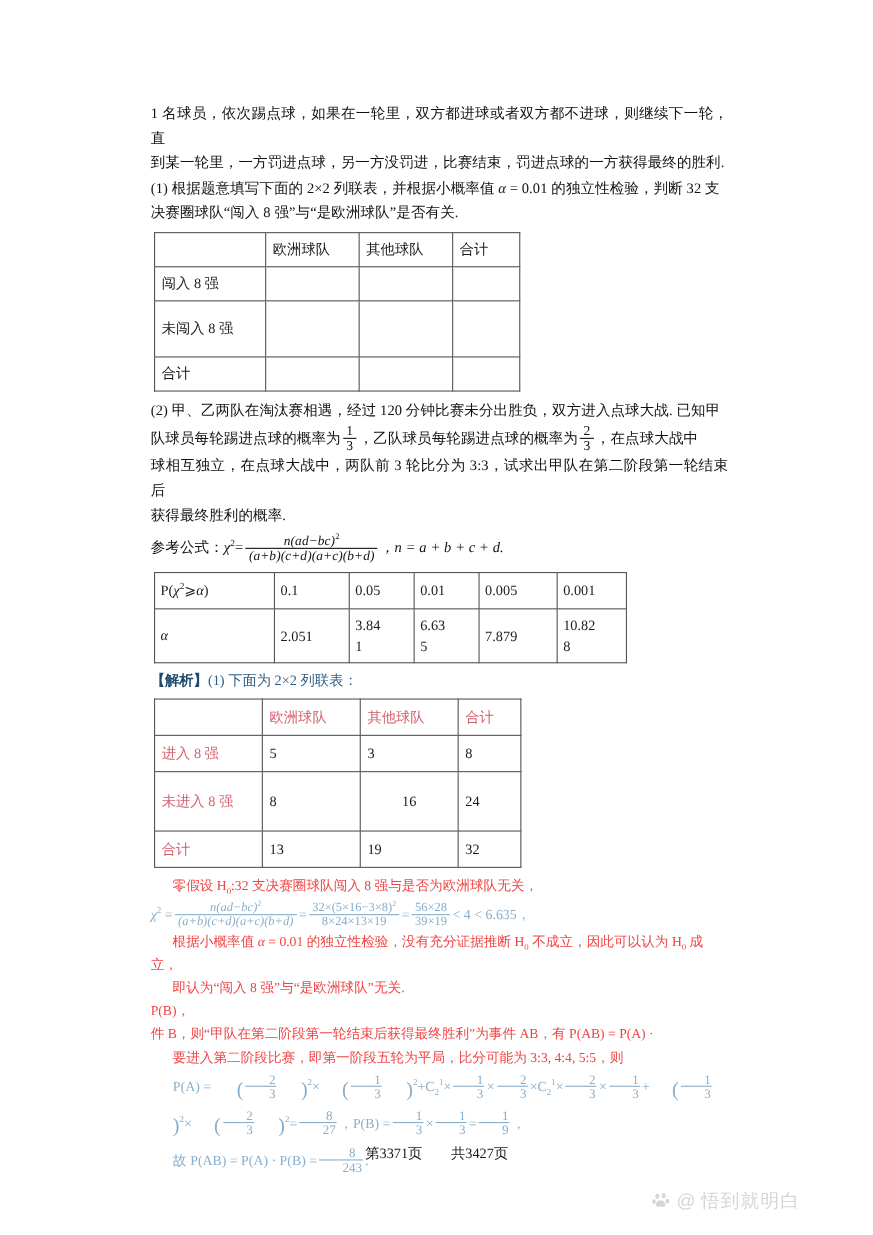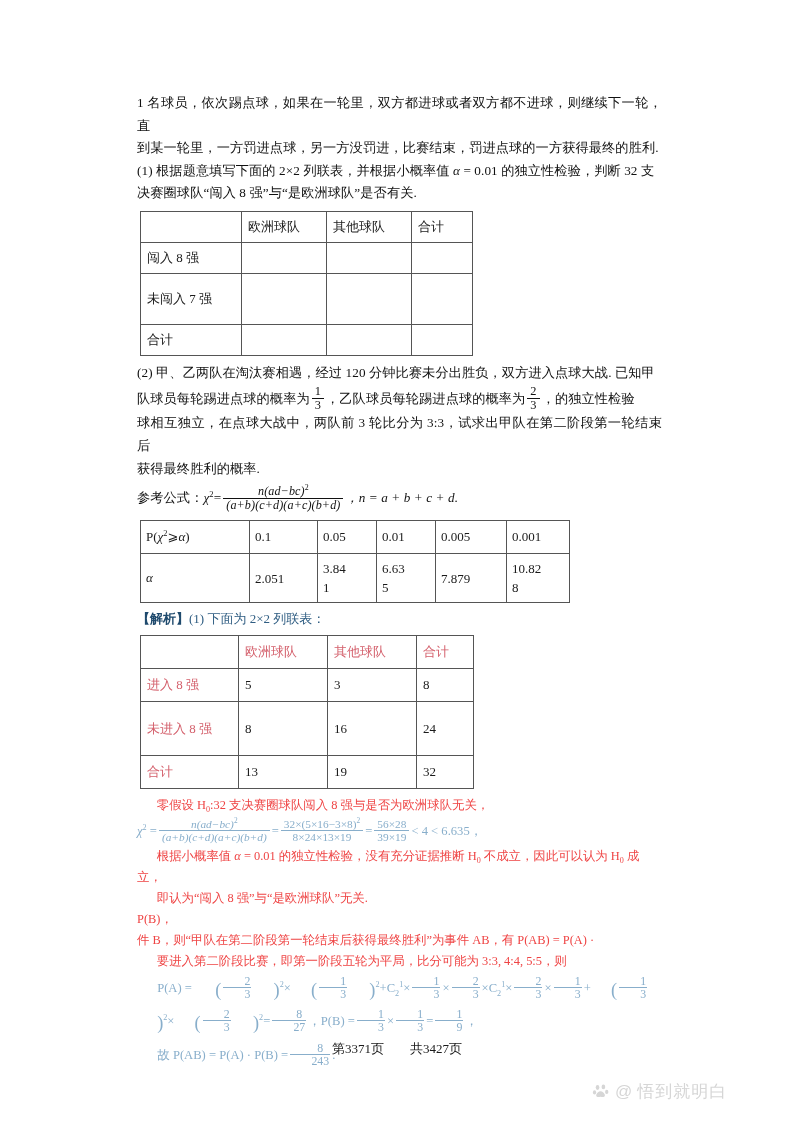--- a/index.html
+++ b/index.html
@@ -79,21 +79,21 @@
   
   #table-answer { width: 281px; margin-left: 3px; }
   #table-answer td { border: 1px solid #555555; height: 26px; }
   #table-answer td:nth-child(1) { width: 85px; }
   #table-answer td:nth-child(2) { width: 76px; }
   #table-answer td:nth-child(3) { width: 76px; }
   #table-answer td:nth-child(4) { width: 44px; }
   #table-answer tr.tall td { height: 47px; }
   .redtxt { color: #d4606c; }
   .blacknum { color: #1a1a1a; }
-  .smallnum { font-size: 11px; }
+  .smallnum { font-size: 11px; text-align: center; }
 
   
   .ans {
     color: #ef4444;
     font-size: 12.4px;
     line-height: 21px;
     text-align: justify;
   }
   .ans-head {
     color: #2f5d82;
@@ -185,38 +185,38 @@
         <td>其他球队</td>
         <td>合计</td>
       </tr>
       <tr>
         <td>闯入 8 强</td>
         <td></td>
         <td></td>
         <td></td>
       </tr>
       <tr class="tall">
-        <td>未闯入 7 强</td>
+        <td>未闯入 8 强</td>
         <td></td>
         <td></td>
         <td></td>
       </tr>
       <tr>
         <td>合计</td>
         <td></td>
         <td></td>
         <td></td>
       </tr>
     </tbody>
       </table>
 
     <div class="qline">
       <div>(2) 甲、乙两队在淘汰赛相遇，经过 120 分钟比赛未分出胜负，双方进入点球大战. 已知甲</div>
       <div>
-        <span>队球员每轮踢进点球的概率为</span><span class="frac"><span class="num">1</span><span class="den">3</span></span><span>，乙队球员每轮踢进点球的概率为</span><span class="frac"><span class="num">2</span><span class="den">3</span></span><span>，的独立性检验</span>
+        <span>队球员每轮踢进点球的概率为</span><span class="frac"><span class="num">1</span><span class="den">3</span></span><span>，乙队球员每轮踢进点球的概率为</span><span class="frac"><span class="num">2</span><span class="den">3</span></span><span>，在点球大战中</span>
       </div>
       <div>球相互独立，在点球大战中，两队前 3 轮比分为 3:3，试求出甲队在第二阶段第一轮结束后</div>
       <div>获得最终胜利的概率.</div>
     </div>
 
     <div class="qline" style="line-height:32px; margin-top:2px;">
       <span>参考公式：</span><span class="italic">χ</span><sup>2</sup><span>=</span><span class="frac" style="font-size:0.92em; vertical-align:-0.55em;"><span class="num"><span class="italic">n(ad−bc)</span><sup>2</sup></span><span class="den italic">(a+b)(c+d)(a+c)(b+d)</span></span><span class="italic">，n = a + b + c + d.</span>
     </div>
 
     <table class="grid" id="table-chisq">

